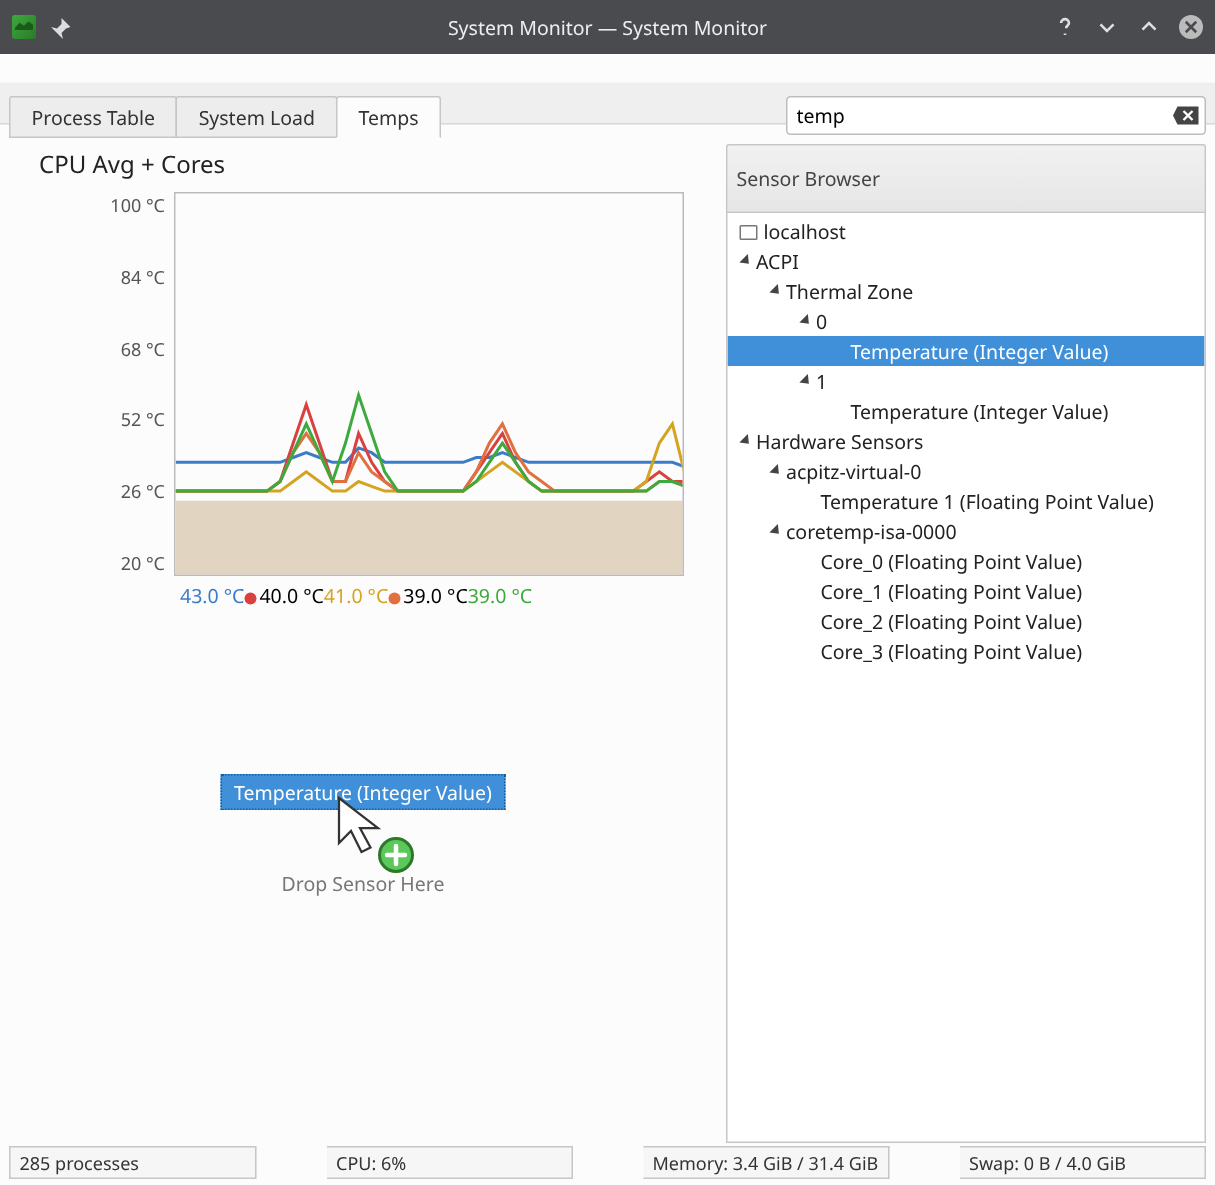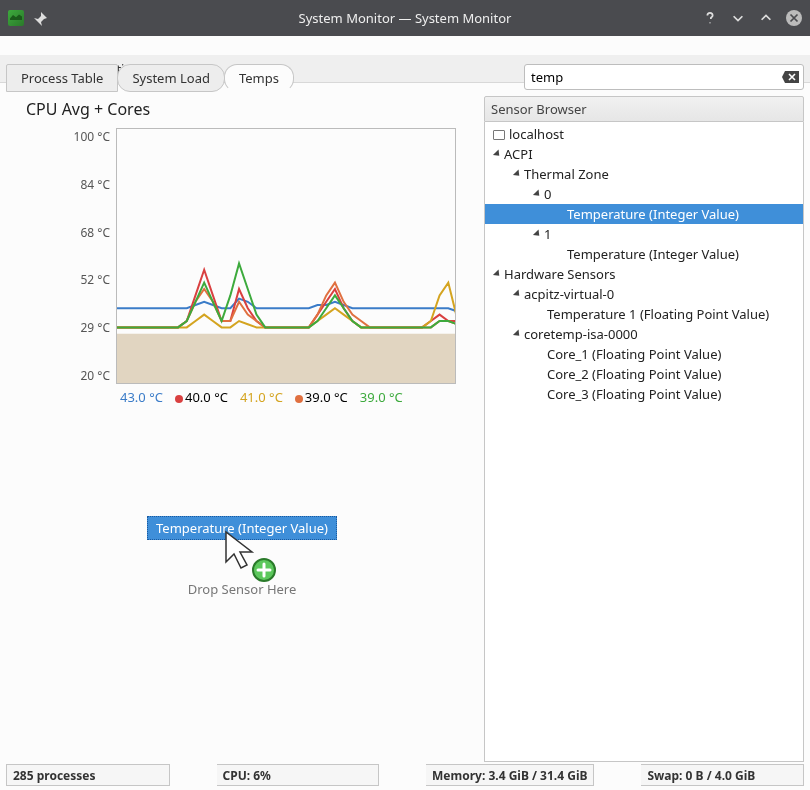--- a/index.html
+++ b/index.html
@@ -13,45 +13,45 @@
 .titlebar .winbtns { margin-left:auto; display:flex; gap:12px; align-items:center;}
 .titlebar .winbtns span { width:16px; height:16px; display:flex; align-items:center; justify-content:center; color:#ddd;}
 .titlebar .winbtns svg { width:14px; height:14px; stroke:#ddd; fill:none; stroke-width:2;}
 .titlebar .close { width:22px; height:22px; border-radius:50%; background:#bbb; display:flex; align-items:center; justify-content:center;}
 .titlebar .close svg { stroke:#4a4b4f;}
 .menubar { height:28px; display:flex; align-items:center; gap:18px; padding:0 12px; font-size:13px; color:#333; background:#efefef; border-bottom:1px solid #d8d8d8;margin-top:19px;}
 .menubar span u { text-decoration: underline;}
 .content { position:absolute; top:64px; left:6px; right:6px; bottom:28px; display:flex;}
 .tabs { display:flex; margin-bottom:4px; }
 .tab { border:1px solid #c6c6c6; background:#ededed; font-size:13px; color:#333; padding:4px 14px; border-radius:2px 2px 0 0; position:relative;}
-.tab + .tab { margin-left:-1px;border-radius:13px;}
+.tab + .tab { margin-left:-1px;}
 .tab.active { background:#fcfcfc; border-bottom:1px solid #fcfcfc; z-index:2;}
 .tabbar-wrap { width:478px; flex-shrink:0; padding-right:6px;}
 .panel-title { font-weight:normal; font-size:16px; color:#222; margin:6px 0 8px 20px;}
 .chart-wrap { display:flex; }
 .ylabels { width:110px; display:flex; flex-direction:column; justify-content:space-between; text-align:right; font-size:12px; color:#555; padding-right:6px; height:256px;}
 .chartbox { width:340px; height:256px; border:1px solid #bbb; background:#fcfcfc; position:relative; overflow:hidden;}
 .chartbox svg { position:absolute; left:0; top:0;}
-.legend { display:flex; gap:12px; font-size:13px; margin:4px 0 0 114px; align-items:center;}
+.legend { display:flex; gap:0; font-size:13px; margin:4px 0 0 114px; align-items:center;}
 .legend .dot { width:8px; height:8px; border-radius:50%; display:inline-block; margin-right:2px; vertical-align:middle;}
 .dropzone { margin-top:110px; text-align:center; position:relative;}
 .drag-chip { display:inline-block; background:#3f8fd9; color:#fff; font-size:13px; padding:2px 8px; border:1px dotted #1a5aa0;}
 .cursor-svg { position:absolute; left:218px; top:14px; pointer-events:none;}
 .drop-label { margin-top:40px; font-size:13px; color:#777;}
 .rightcol { flex:1; display:flex; flex-direction:column;}
 .searchrow { position:relative;margin-left:40px;}
 .searchrow input { width:100%; height:26px; border:1px solid #bdbdbd; border-radius:3px; padding:2px 24px 2px 6px; font-size:13px; background:#fff;}
 .searchrow .clear-icon { position:absolute; right:4px; top:4px; width:18px; height:18px;}
-.browser-head { background:linear-gradient(#f1f1f1,#e6e6e6); border:1px solid #c6c6c6; border-radius:2px 2px 0 0; font-size:13px; color:#444; padding:3px 6px; margin-top:6px;}
+.browser-head { background:linear-gradient(#f1f1f1,#e6e6e6); border:1px solid #c6c6c6; border-radius:2px 2px 0 0; font-size:13px; color:#444; padding:13px 6px; margin-top:6px;}
 .tree { border:1px solid #c6c6c6; border-top:none; flex:1; overflow:auto; font-size:13px; color:#222; padding-top:2px; background:#fff;}
 .node { white-space:nowrap; padding:1px 0 1px 0; line-height:18px;}
 .node .arrow { display:inline-block; width:0; height:0; border-left:5px solid #444; border-top:4px solid transparent; border-bottom:4px solid transparent; transform:rotate(45deg); margin:0 4px 1px 0;}
 .node.sel { background:#3f8fd9; color:#fff;}
 .node .monitor-icon { display:inline-block; width:12px; height:10px; border:1px solid #777; border-radius:1px; position:relative; top:1px; margin-right:4px; vertical-align:baseline;}
-.statusbar { position:absolute; left:6px; right:6px; bottom:4px; height:22px; display:flex; font-size:12px; color:#333;font-weight:bold;}
+.statusbar { position:absolute; left:6px; right:6px; bottom:4px; height:22px; display:flex; font-size:12px; color:#333;}
 .statusbar > div { border:1px solid #c6c6c6; background:#f6f6f6; padding:2px 6px; white-space:nowrap; height:22px; display:flex; align-items:center;}
 .statusbar > div + div { border-left:none;margin-left:47px;}
 </style>
 </head>
 <body>
 
 <div class="titlebar">
   <span class="app-icon"></span>
   <span class="pin-icon">
     <svg viewBox="0 0 16 16">
@@ -97,21 +97,21 @@
       <div class="tab">System Load</div>
       <div class="tab active">Temps</div>
     </div>
     <div class="panel-title">CPU Avg + Cores</div>
     <div class="chart-wrap">
       <div class="ylabels">
         <div>100 °C</div>
         <div>84 °C</div>
         <div>68 °C</div>
         <div>52 °C</div>
-        <div>29 °C</div>
+        <div>26 °C</div>
         <div>20 °C</div>
       </div>
       <div class="chartbox">
         <svg id="chart-svg" width="340" height="256" viewBox="0 0 340 256" preserveAspectRatio="none">
             <path d="M0 256 L0 204.8 L8.717948717948717 204.8 L17.435897435897434 204.8 L26.153846153846157 204.8 L34.87179487179487 204.8 L43.589743589743584 204.8 L52.307692307692314 204.8 L61.02564102564103 204.8 L69.74358974358974 204.8 L78.46153846153847 204.8 L87.17948717948717 204.8 L95.8974358974359 204.8 L104.61538461538463 204.8 L113.33333333333333 204.8 L122.05128205128206 204.8 L130.76923076923077 204.8 L139.48717948717947 204.8 L148.2051282051282 204.8 L156.92307692307693 204.8 L165.64102564102564 204.8 L174.35897435897434 204.8 L183.07692307692307 204.8 L191.7948717948718 204.8 L200.51282051282053 204.8 L209.23076923076925 204.8 L217.94871794871796 204.8 L226.66666666666666 204.8 L235.3846153846154 204.8 L244.10256410256412 204.8 L252.82051282051282 204.8 L261.53846153846155 204.8 L270.2564102564102 204.8 L278.97435897435895 204.8 L287.6923076923077 204.8 L296.4102564102564 204.8 L305.12820512820514 204.8 L313.84615384615387 204.8 L322.56410256410254 204.8 L331.28205128205127 204.8 L340 204.8 L340 256 Z" fill="#d6c5a8" fill-opacity="0.7" stroke="none"></path>
             <path d="M0 179.2 L8.717948717948717 179.2 L17.435897435897434 179.2 L26.153846153846157 179.2 L34.87179487179487 179.2 L43.589743589743584 179.2 L52.307692307692314 179.2 L61.02564102564103 179.2 L69.74358974358974 179.2 L78.46153846153847 176 L87.17948717948717 172.8 L95.8974358974359 176 L104.61538461538463 179.2 L113.33333333333333 179.2 L122.05128205128206 169.6 L130.76923076923077 172.8 L139.48717948717947 179.2 L148.2051282051282 179.2 L156.92307692307693 179.2 L165.64102564102564 179.2 L174.35897435897434 179.2 L183.07692307692307 179.2 L191.7948717948718 179.2 L200.51282051282053 176 L209.23076923076925 176 L217.94871794871796 172.8 L226.66666666666666 176 L235.3846153846154 179.2 L244.10256410256412 179.2 L252.82051282051282 179.2 L261.53846153846155 179.2 L270.2564102564102 179.2 L278.97435897435895 179.2 L287.6923076923077 179.2 L296.4102564102564 179.2 L305.12820512820514 179.2 L313.84615384615387 179.2 L322.56410256410254 179.2 L331.28205128205127 179.2 L340 182.4" fill="none" stroke="#3b7cc8" stroke-width="2"></path>
             <path d="M0 198.4 L8.717948717948717 198.4 L17.435897435897434 198.4 L26.153846153846157 198.4 L34.87179487179487 198.4 L43.589743589743584 198.4 L52.307692307692314 198.4 L61.02564102564103 198.4 L69.74358974358974 192 L78.46153846153847 166.4 L87.17948717948717 140.8 L95.8974358974359 166.4 L104.61538461538463 192 L113.33333333333333 192 L122.05128205128206 160 L130.76923076923077 179.2 L139.48717948717947 192 L148.2051282051282 198.4 L156.92307692307693 198.4 L165.64102564102564 198.4 L174.35897435897434 198.4 L183.07692307692307 198.4 L191.7948717948718 198.4 L200.51282051282053 185.6 L209.23076923076925 172.8 L217.94871794871796 160 L226.66666666666666 179.2 L235.3846153846154 192 L244.10256410256412 198.4 L252.82051282051282 198.4 L261.53846153846155 198.4 L270.2564102564102 198.4 L278.97435897435895 198.4 L287.6923076923077 198.4 L296.4102564102564 198.4 L305.12820512820514 198.4 L313.84615384615387 192 L322.56410256410254 185.6 L331.28205128205127 192 L340 192" fill="none" stroke="#d94040" stroke-width="2"></path>
             <path d="M0 198.4 L8.717948717948717 198.4 L17.435897435897434 198.4 L26.153846153846157 198.4 L34.87179487179487 198.4 L43.589743589743584 198.4 L52.307692307692314 198.4 L61.02564102564103 198.4 L69.74358974358974 198.4 L78.46153846153847 192 L87.17948717948717 185.6 L95.8974358974359 192 L104.61538461538463 198.4 L113.33333333333333 198.4 L122.05128205128206 192 L130.76923076923077 195.2 L139.48717948717947 198.4 L148.2051282051282 198.4 L156.92307692307693 198.4 L165.64102564102564 198.4 L174.35897435897434 198.4 L183.07692307692307 198.4 L191.7948717948718 198.4 L200.51282051282053 192 L209.23076923076925 185.6 L217.94871794871796 179.2 L226.66666666666666 185.6 L235.3846153846154 192 L244.10256410256412 198.4 L252.82051282051282 198.4 L261.53846153846155 198.4 L270.2564102564102 198.4 L278.97435897435895 198.4 L287.6923076923077 198.4 L296.4102564102564 198.4 L305.12820512820514 198.4 L313.84615384615387 192 L322.56410256410254 166.4 L331.28205128205127 153.6 L340 188.8" fill="none" stroke="#d4a420" stroke-width="2"></path>
             <path d="M0 198.4 L8.717948717948717 198.4 L17.435897435897434 198.4 L26.153846153846157 198.4 L34.87179487179487 198.4 L43.589743589743584 198.4 L52.307692307692314 198.4 L61.02564102564103 198.4 L69.74358974358974 192 L78.46153846153847 172.8 L87.17948717948717 160 L95.8974358974359 172.8 L104.61538461538463 192 L113.33333333333333 192 L122.05128205128206 172.8 L130.76923076923077 185.6 L139.48717948717947 192 L148.2051282051282 198.4 L156.92307692307693 198.4 L165.64102564102564 198.4 L174.35897435897434 198.4 L183.07692307692307 198.4 L191.7948717948718 198.4 L200.51282051282053 185.6 L209.23076923076925 166.4 L217.94871794871796 153.6 L226.66666666666666 172.8 L235.3846153846154 185.6 L244.10256410256412 192 L252.82051282051282 198.4 L261.53846153846155 198.4 L270.2564102564102 198.4 L278.97435897435895 198.4 L287.6923076923077 198.4 L296.4102564102564 198.4 L305.12820512820514 198.4 L313.84615384615387 198.4 L322.56410256410254 192 L331.28205128205127 192 L340 195.2" fill="none" stroke="#e07040" stroke-width="2"></path>
             <path d="M0 198.4 L8.717948717948717 198.4 L17.435897435897434 198.4 L26.153846153846157 198.4 L34.87179487179487 198.4 L43.589743589743584 198.4 L52.307692307692314 198.4 L61.02564102564103 198.4 L69.74358974358974 192 L78.46153846153847 172.8 L87.17948717948717 153.6 L95.8974358974359 172.8 L104.61538461538463 192 L113.33333333333333 166.4 L122.05128205128206 134.4 L130.76923076923077 160 L139.48717948717947 185.6 L148.2051282051282 198.4 L156.92307692307693 198.4 L165.64102564102564 198.4 L174.35897435897434 198.4 L183.07692307692307 198.4 L191.7948717948718 198.4 L200.51282051282053 192 L209.23076923076925 179.2 L217.94871794871796 166.4 L226.66666666666666 179.2 L235.3846153846154 192 L244.10256410256412 198.4 L252.82051282051282 198.4 L261.53846153846155 198.4 L270.2564102564102 198.4 L278.97435897435895 198.4 L287.6923076923077 198.4 L296.4102564102564 198.4 L305.12820512820514 198.4 L313.84615384615387 198.4 L322.56410256410254 192 L331.28205128205127 192 L340 195.2" fill="none" stroke="#3daa3d" stroke-width="2"></path>
@@ -152,20 +152,21 @@
       <div class="node" style="padding-left:10px"><span class="arrow"></span><span>ACPI</span></div>
       <div class="node" style="padding-left:30px"><span class="arrow"></span><span>Thermal Zone</span></div>
       <div class="node" style="padding-left:50px"><span class="arrow"></span><span>0</span></div>
       <div class="node sel" style="padding-left:82px">Temperature (Integer Value)</div>
       <div class="node" style="padding-left:50px"><span class="arrow"></span><span>1</span></div>
       <div class="node" style="padding-left:82px">Temperature (Integer Value)</div>
       <div class="node" style="padding-left:10px"><span class="arrow"></span><span>Hardware Sensors</span></div>
       <div class="node" style="padding-left:30px"><span class="arrow"></span><span>acpitz-virtual-0</span></div>
       <div class="node" style="padding-left:62px">Temperature 1 (Floating Point Value)</div>
       <div class="node" style="padding-left:30px"><span class="arrow"></span><span>coretemp-isa-0000</span></div>
+      <div class="node" style="padding-left:62px">Core_0 (Floating Point Value)</div>
       <div class="node" style="padding-left:62px">Core_1 (Floating Point Value)</div>
       <div class="node" style="padding-left:62px">Core_2 (Floating Point Value)</div>
       <div class="node" style="padding-left:62px">Core_3 (Floating Point Value)</div>
     </div>
   </div>
 </div>
 
 <div class="statusbar">
   <div style="flex:1.2">285 processes</div>
   <div style="flex:1.2">CPU: 6%</div>

